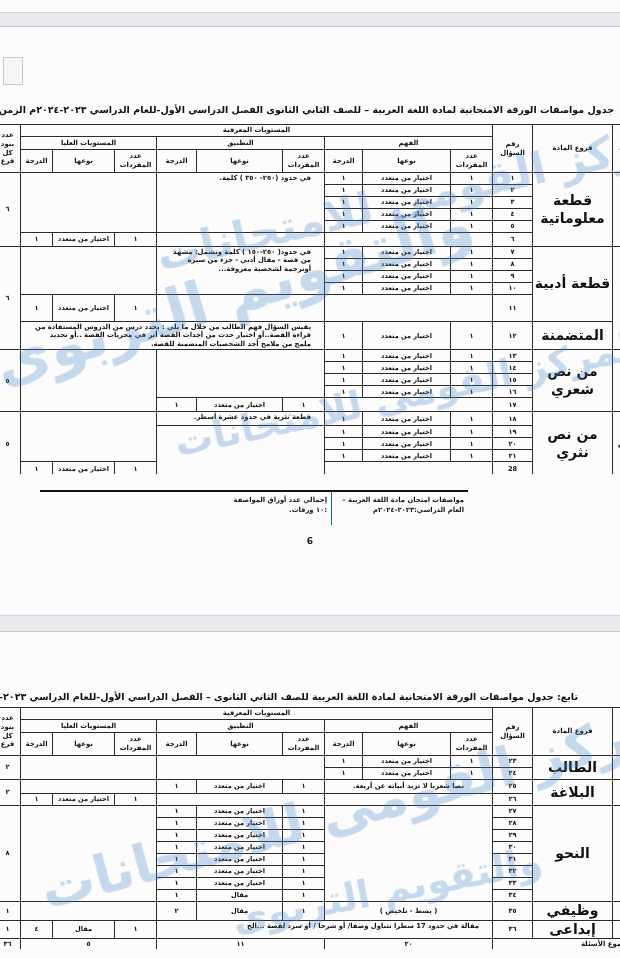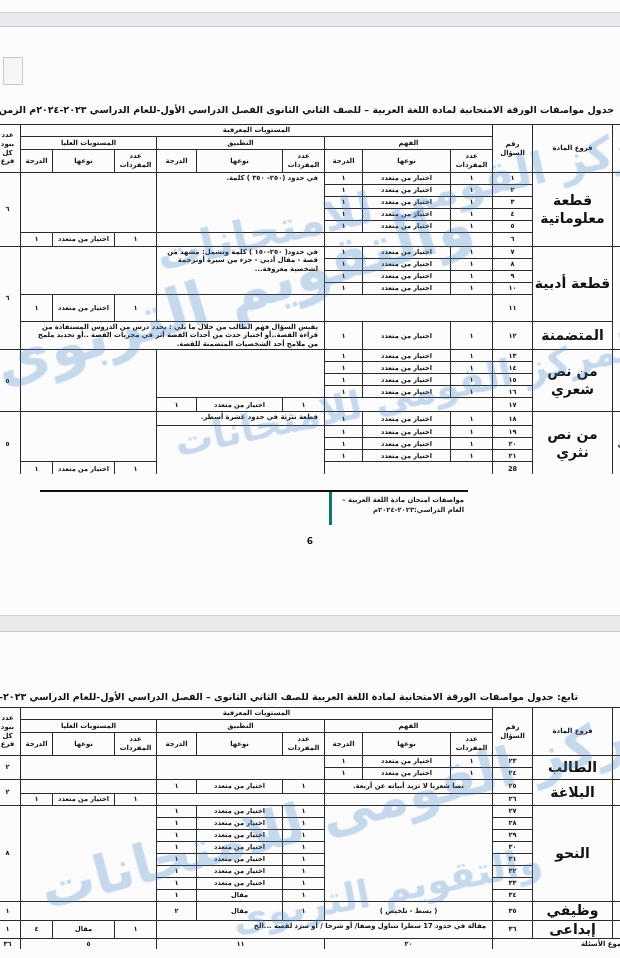--- a/index.html
+++ b/index.html
@@ -26,35 +26,35 @@
   td{border:1px solid #2b2b2b;padding:0 1px;font-size:6.6px;font-weight:bold;
      text-align:center;vertical-align:middle;line-height:1.25;overflow:hidden;color:#111}
   thead td{font-size:6.9px}
   thead tr:nth-child(1) td{height:11px}
   thead tr:nth-child(2) td{height:12px}
   thead tr:nth-child(3) td{height:22px}
   thead{border-bottom:1.6px solid #111}
   tbody td{height:11px}
   tr.sec-start td{border-top:1.6px solid #111}
   td.branch{font-size:14px}
-  td.mtext{text-align:right;vertical-align:top;font-size:6.8px;padding:1px 6px}
+  td.mtext{text-align:right;vertical-align:top;font-size:6.8px;padding:1px 13px}
   td.mtext.ctr{text-align:center;vertical-align:middle}
   td.tlabel{text-align:right;white-space:nowrap;font-size:7px;padding-left:0}
   td.edge{font-size:7px}
   
   col.c-edge{width:20px}col.c-branch{width:80px}col.c-qno{width:40px}
   col.c-fn{width:42px}col.c-ft{width:88px}col.c-fd{width:38px}
   col.c-tn{width:42px}col.c-tt{width:86px}col.c-td{width:40px}
   col.c-un{width:42px}col.c-ut{width:62px}col.c-ud{width:32px}
   col.c-items{width:26px}
   #t1foot{position:absolute;top:490px;left:40px;width:428px;
           border-top:2.5px solid #111;display:flex;direction:rtl}
   .fcell{font-size:6.8px;font-weight:bold;direction:rtl;text-align:right;
          padding:3px 4px 2px;min-height:28px;line-height:1.5;color:#151515}
-  #fright{width:128px;border-left:3px solid #0f766e}
+  #fright{width:128px;border-left:1px solid #0f766e}
   #fmid{width:170px;border-left:1px solid #444}
   #fleft{width:106px}
   #pageno{position:absolute;top:536px;left:0;width:620px;text-align:center;
           font-size:9px;font-weight:bold}
   .wm{position:absolute;direction:rtl;font-weight:bold;white-space:nowrap;
       pointer-events:none;opacity:.30;z-index:5;letter-spacing:1px;
       filter:blur(.3px)}
   #wm1{top:168px;left:150px;font-size:44px;transform:rotate(-13deg)}
   #wm2{top:258px;left:-15px;font-size:60px;transform:rotate(-17deg)}
   #wm3{top:372px;left:170px;font-size:38px;transform:rotate(-12deg)}
@@ -273,20 +273,21 @@
           <td>١</td>
           <td>اختيار من متعدد</td>
           <td>١</td>
         </tr>
       </tbody>
   </table>
 </div>
 
 <div id="t1foot">
   <div class="fcell" id="fright">مواصفات امتحان مادة اللغة العربية –العام الدراسي:٢٠٢٣-٢٠٢٤م</div>
+  <div class="fcell" id="fleft">إجمالي عدد أوراق المواصفة :١٠ ورقات.</div>
 </div>
 <div id="pageno">6</div>
 
 <div class="title" id="t2title">تابع: جدول مواصفات الورقة الامتحانية لمادة اللغة العربية للصف الثاني الثانوى – الفصل الدراسي الأول-للعام الدراسي ٢٠٢٣-٢٠٢٤ م</div>
 
 <div class="clip" id="t2clip">
   <table id="tbl2">
     <colgroup>
       <col class="c-edge">
         <col class="c-branch">

